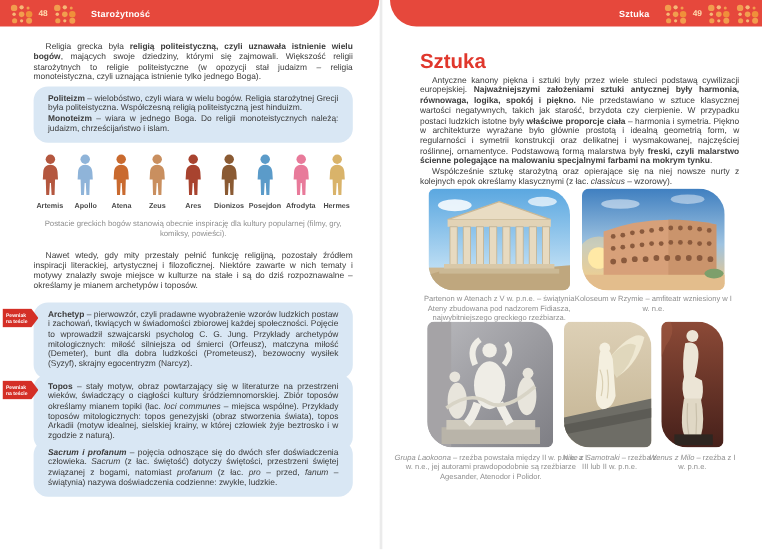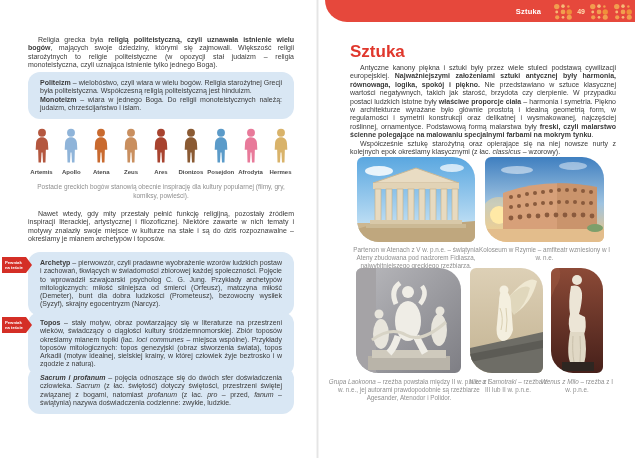--- a/index.html
+++ b/index.html
@@ -82,20 +82,30 @@
     <g id="god-sym" fill="currentColor">
       <circle cx="12" cy="5.5" r="4.3"></circle>
       <path d="M12 10.5c-3.9 0-6.3 2.7-6.5 6.5L5.1 24h2.7l.4 14h2.7l.6-11h1l.6 11h2.7l.4-14h2.7l-.4-7c-.2-3.8-2.6-6.5-6.5-6.5z"></path>
     </g>
   </defs>
 </svg>
 
 <div class="spread">
   <div class="gutter"></div>
 
+  <header class="bar bar-left">
+    <svg class="dots" viewBox="0 0 22 19">
+        <use href="#dots-sym"></use>
+      </svg>
+    <span class="pagenum">48</span>
+    <svg class="dots" viewBox="0 0 22 19">
+        <use href="#dots-sym"></use>
+      </svg>
+    <span class="section-label">Starożytność</span>
+  </header>
 
   <p class="abs body-text para l-para1"><span>Religia grecka była </span><span style="font-weight: bold;">religią politeistyczną, czyli uznawała istnienie wielu bogów</span><span>, mających swoje dziedziny, którymi się zajmowali. Większość religii starożytnych to religie politeistyczne (w opozycji stał judaizm – religia monoteistyczna, czyli uznająca istnienie tylko jednego Boga).</span></p>
 
   <div class="abs bluebox l-box1">
     <p><span style="font-weight: bold;">Politeizm</span><span> – wielobóstwo, czyli wiara w wielu bogów. Religia starożytnej Grecji była politeistyczna. Współczesną religią politeistyczną jest hinduizm.</span></p>
     <p><span style="font-weight: bold;">Monoteizm</span><span> – wiara w jednego Boga. Do religii monoteistycznych należą: judaizm, chrześcijaństwo i islam.</span></p>
   </div>
 
   <div class="abs gods-row l-gods">
     <figure class="god" style="color: rgb(180, 87, 63);">

